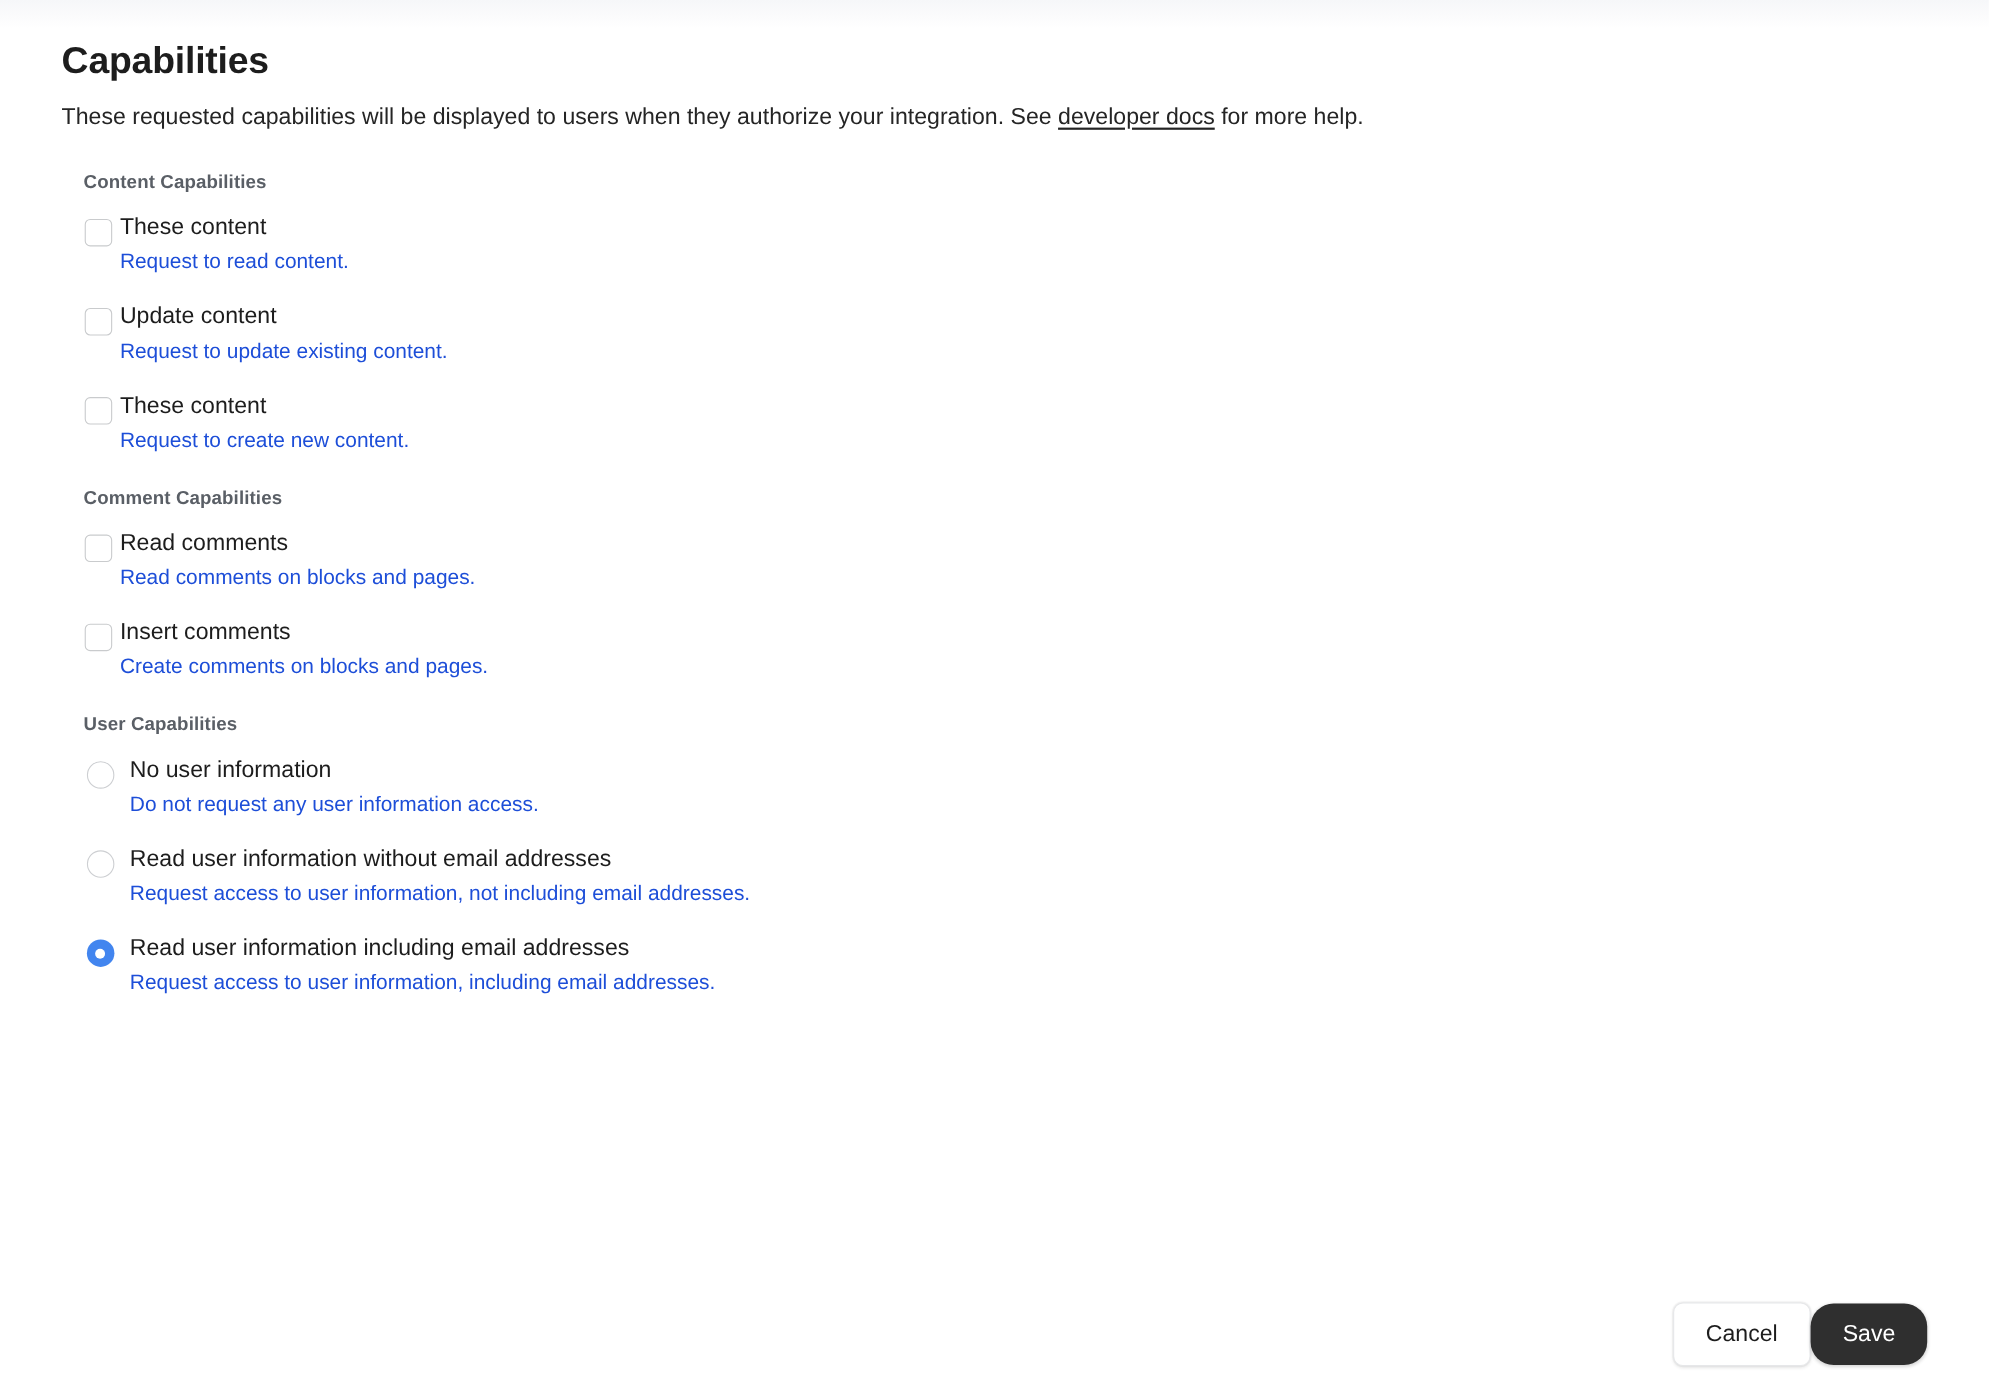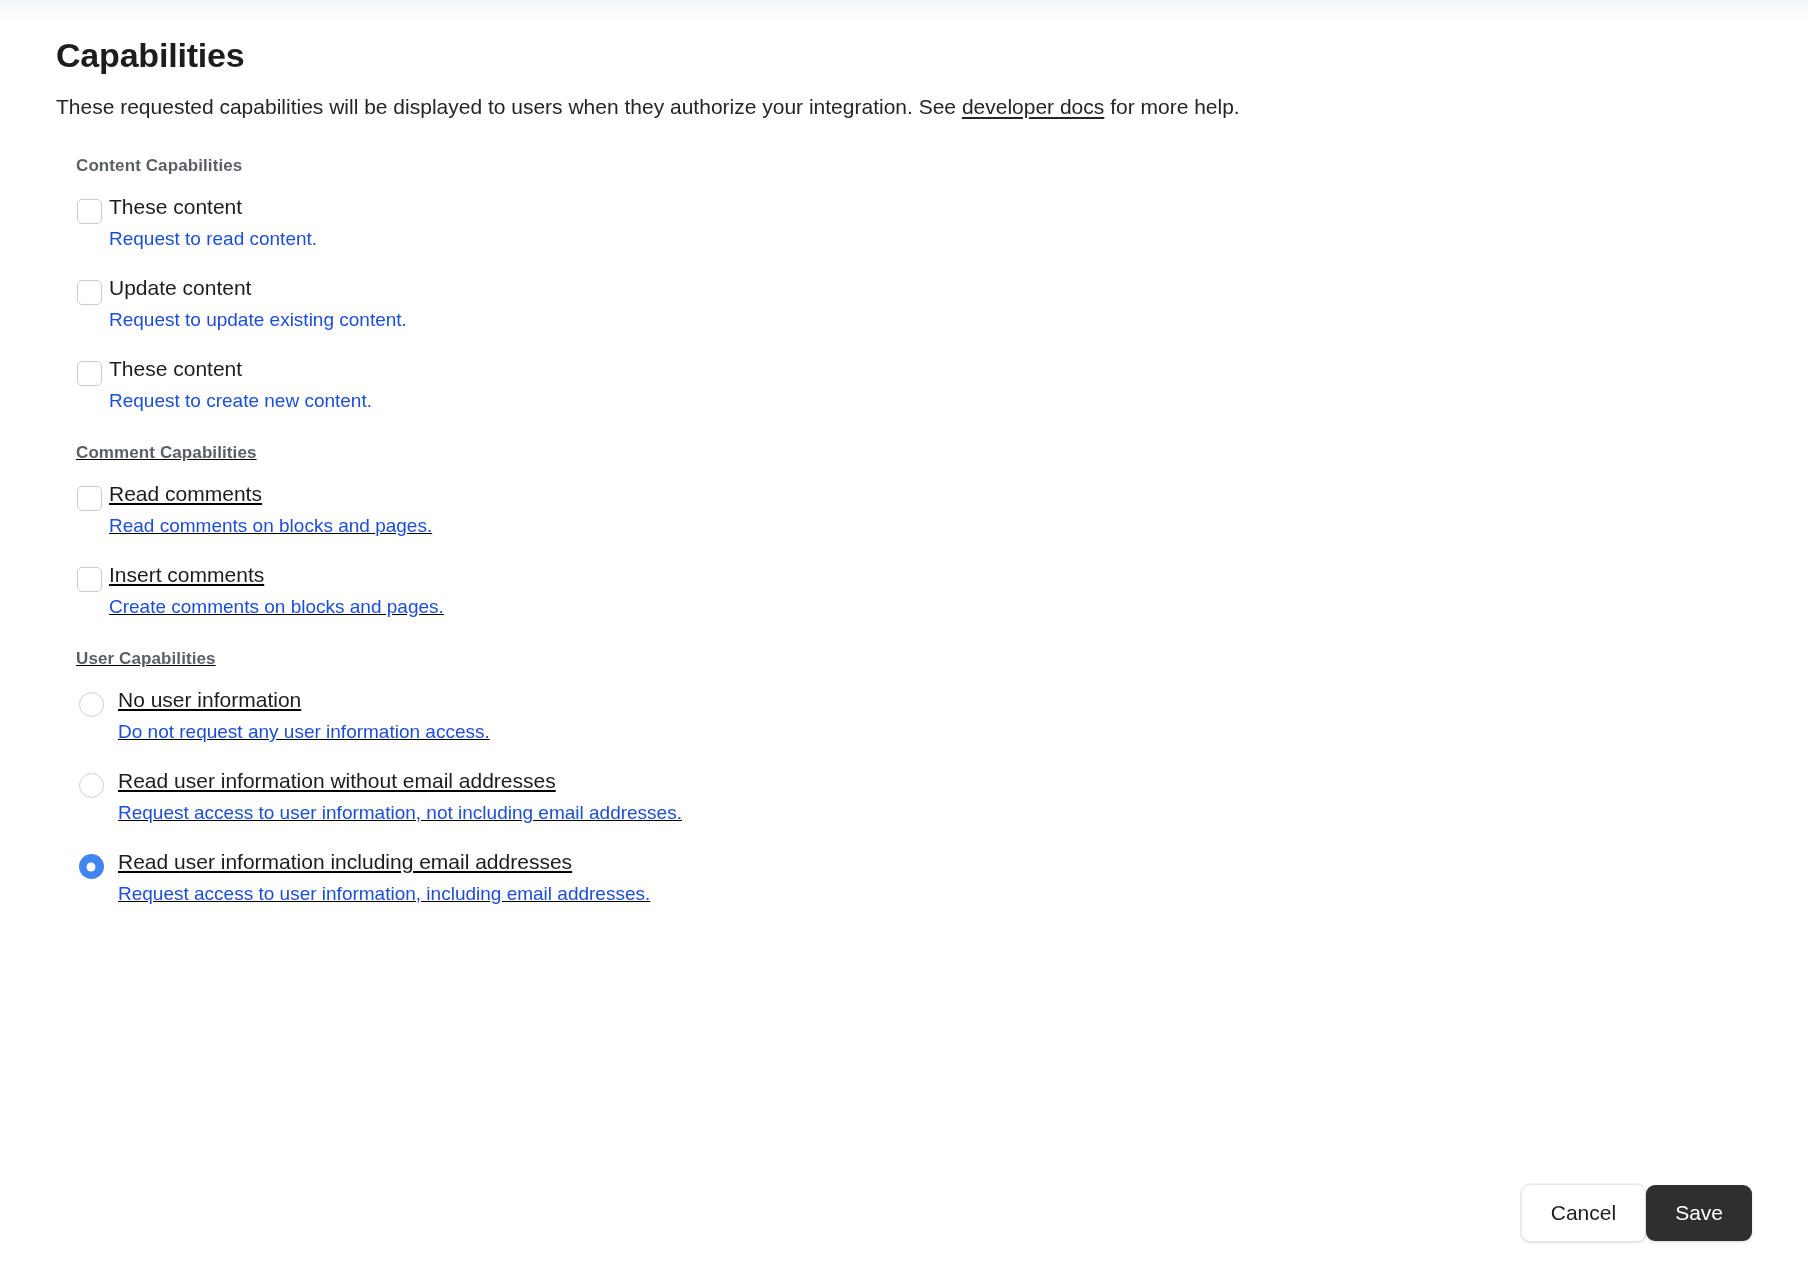--- a/index.html
+++ b/index.html
@@ -67,21 +67,21 @@
 
   .group-title {
     font-size: 17px;
     line-height: 22px;
     font-weight: bold;
     color: #5a5f66;
     letter-spacing: 0.1px;
     margin: 0 0 16px 0;
   }
 
-  .group + .group { margin-top: 28px; text-decoration: underline; }
+  .group + .group { margin-top: 28px; }
 
   .option-row {
     display: flex;
     align-items: flex-start;
     margin-bottom: 22px;
   }
   .option-row:last-child { margin-bottom: 0; }
 
   .cb-wrap {
     width: 26px;
@@ -176,20 +176,21 @@
     background: #ffffff;
     color: #1d1d1d;
     border: 1px solid #e6e7e9;
     box-shadow: 0 1px 3px rgba(15, 15, 15, 0.10), 0 0 0 1px rgba(15,15,15,0.03);
   }
 
   .btn-save {
     background: #2f2f2f;
     color: #ffffff;
     box-shadow: 0 1px 3px rgba(15, 15, 15, 0.16);
+    border-radius: 21px;
   }
 </style>
 </head>
 <body>
 
 <div class="top-sheen"></div>
 
 <div class="page">
 
   <h1 class="page-title">Capabilities</h1>

